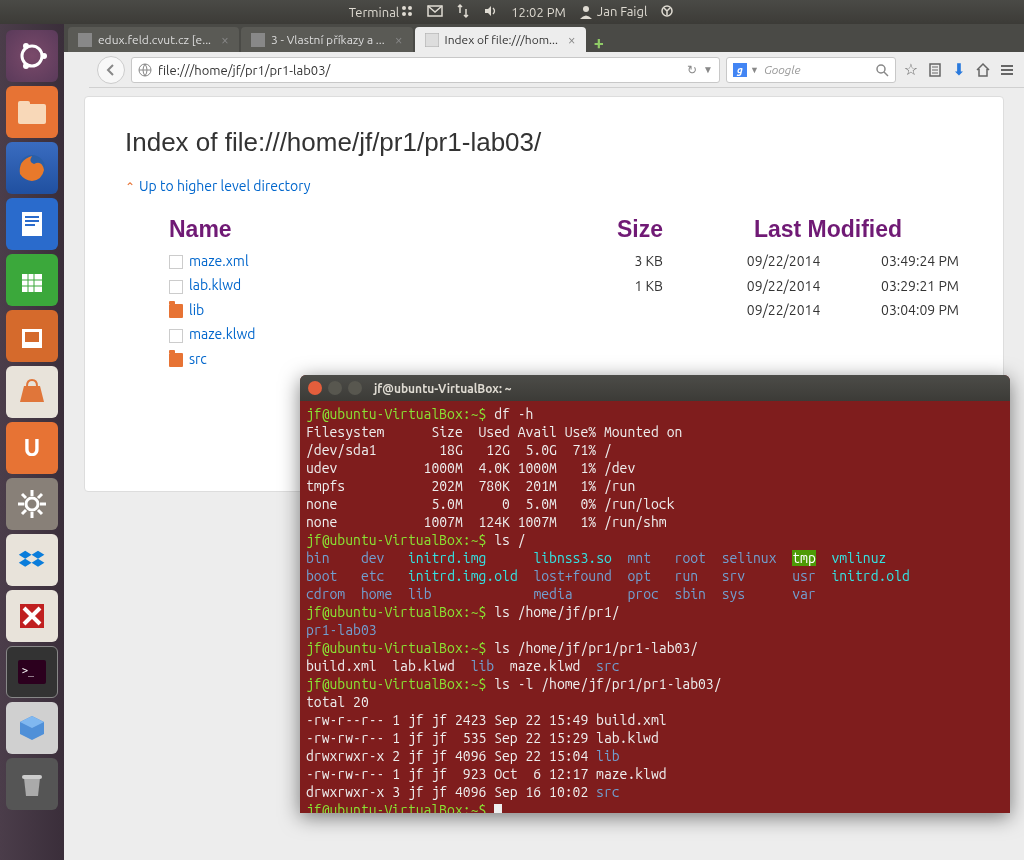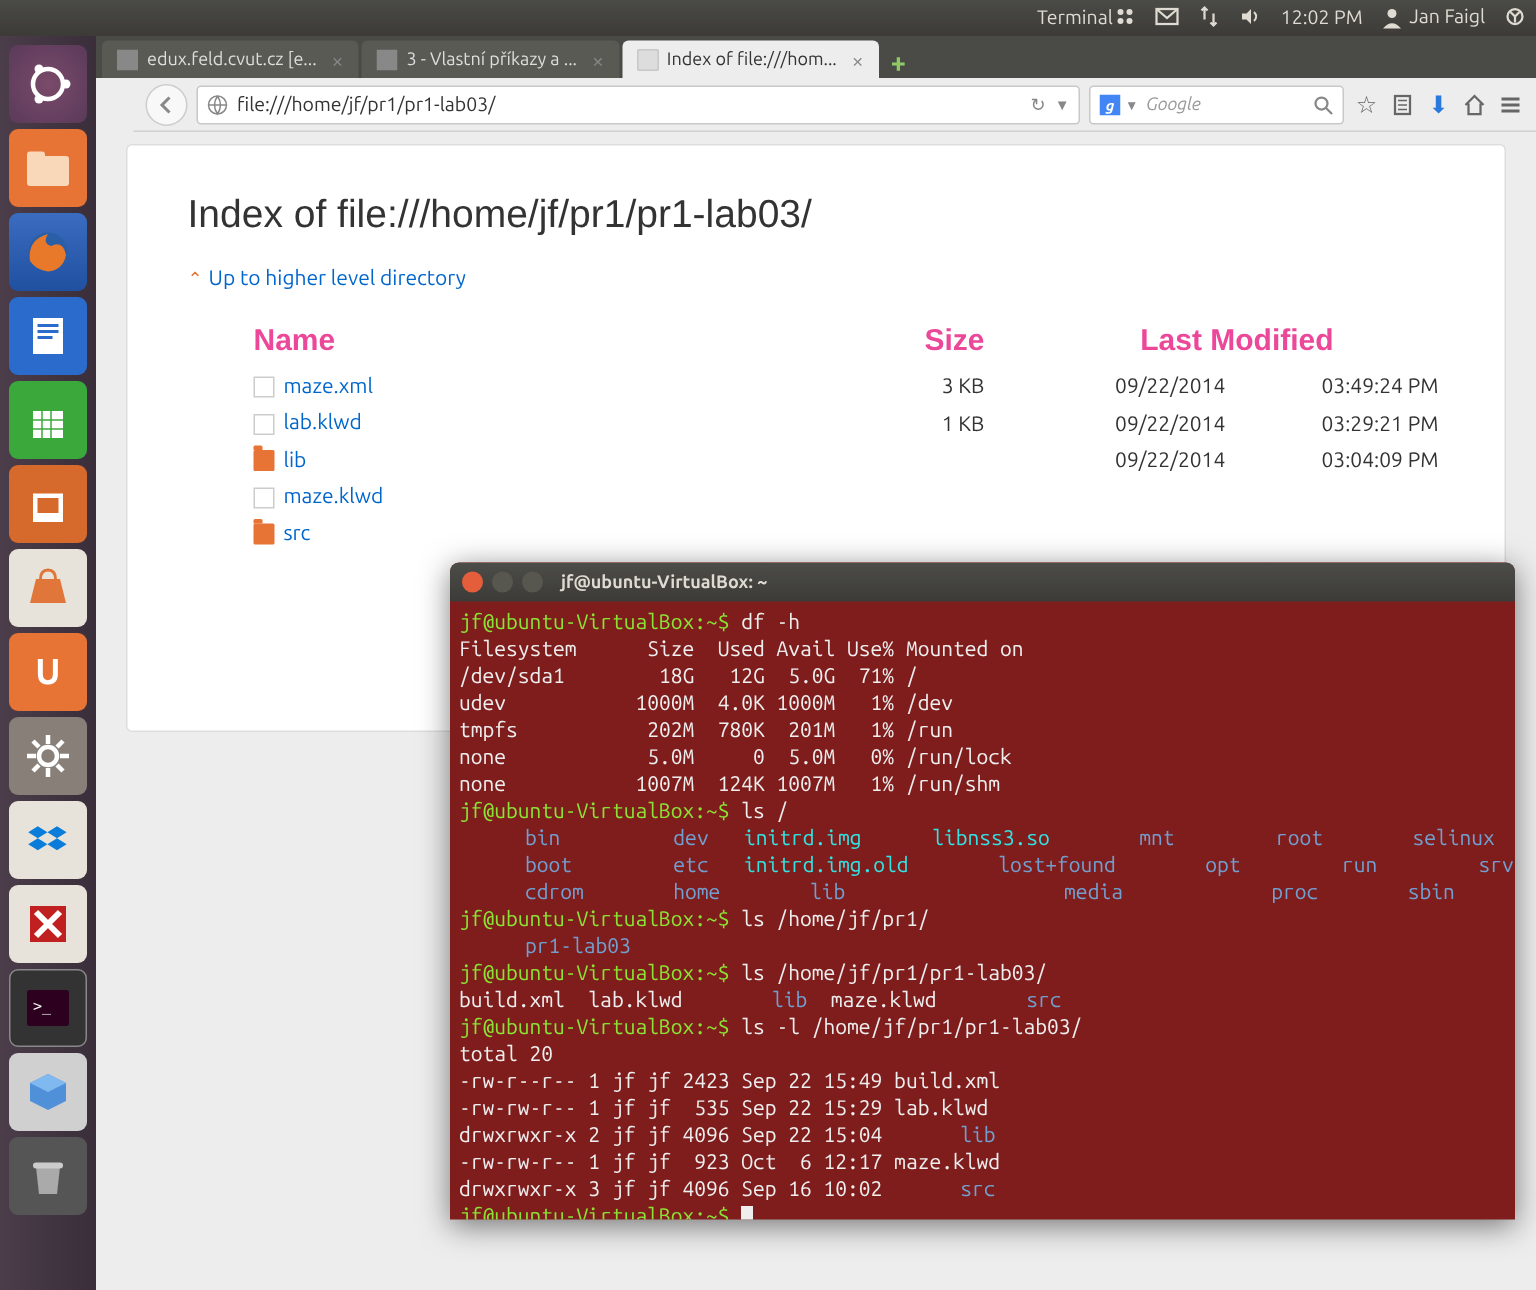--- a/index.html
+++ b/index.html
@@ -1,19 +1,19 @@
 <!DOCTYPE html>
 <html><head>
 <meta charset="utf-8">
 <style>
   * { margin: 0; padding: 0; box-sizing: border-box; }
   body { font-family: Ubuntu, "Segoe UI", sans-serif; width: 1024px; height: 860px; overflow: hidden; background: #f0f0f0; position: relative; }
 
   
-  .menubar { height: 24px; background: linear-gradient(#4a4a46, #3c3b37); color: #dfdbd2; display: flex; align-items: center; font-size: 13px; padding: 0 6px; justify-content: flex-end; }
+  .menubar { height: 24px; background: linear-gradient(#4a4a46, #3c3b37); color: #dfdbd2; display: flex; align-items: center; font-size: 13px; padding: 0 6px; justify-content: center; }
   .menubar-left { display: flex; gap: 12px; }
   .menubar-right { display: flex; gap: 12px; align-items: center; }
   .menu-icon { width: 16px; height: 16px; fill: #dfdbd2; }
 
   
   .launcher { position: absolute; left: 0; top: 24px; width: 64px; height: 836px; background: linear-gradient(90deg, #4b3d4a, #3a2e3a); display: flex; flex-direction: column; align-items: center; padding-top: 6px; gap: 4px; }
   .launcher-item { width: 52px; height: 52px; border-radius: 6px; display: flex; align-items: center; justify-content: center; }
   .launcher-item.ubuntu { background: radial-gradient(#7a4a6a, #5a3a5a); }
   .launcher-item.files { background: #e77334; }
   .launcher-item.firefox { background: linear-gradient(#3a6cc0, #2050a0); }
@@ -50,42 +50,42 @@
   .search-field .drop { font-size:9px; margin-right:5px; color:#888; font-style:normal;}
   .search-field .mag { margin-left:auto; }
   .toolbar-icon { width: 18px; height: 18px; color: #666; display:flex; align-items:center; justify-content:center; }
 
   .page { background: #fff; margin: 8px 20px; border: 1px solid #ddd; border-radius: 4px; padding: 30px 40px 120px 40px; position: relative; }
   .page h1 { font-family: "Trebuchet MS", sans-serif; font-weight: normal; font-size: 26px; color: #333; margin-bottom: 18px; }
   .uplink { color: #0066cc; font-size: 14px; text-decoration: none; }
   .uplink .caret { color: #e77334; font-size: 12px; margin-right: 4px; }
 
   table.dirlist { margin-top: 16px; width: 100%; border-collapse: collapse; }
-  table.dirlist th { text-align: left; font-family: "Trebuchet MS", sans-serif; font-size: 20px; font-weight: bold; color: #ec4899; padding: 6px 4px; }
+  table.dirlist th { text-align: left; font-family: "Trebuchet MS", sans-serif; font-size: 23px; font-weight: bold; color: #701a75; padding: 6px 4px; }
   table.dirlist th.size, table.dirlist td.size { text-align: right; padding-right: 30px; }
   table.dirlist th.mod { text-align: center; }
   table.dirlist td { font-size: 14px; padding: 4px 4px; color: #333; }
   table.dirlist td.name a { color: #0066cc; text-decoration: none; }
   .fileicon { display:inline-block; width:14px; height:14px; vertical-align:middle; margin-right:6px; }
   .fileicon.file { background:#fff; border:1px solid #ccc; position:relative; }
   .fileicon.folder { background:#e77334; border-radius:1px; position:relative; }
   .fileicon.folder::before { content:""; position:absolute; top:-3px; left:0; width:6px; height:3px; background:#e77334; border-radius:1px 1px 0 0; }
   td.date { text-align:right; white-space: pre; padding-right: 8px; }
 
   
   .terminal-window { position: absolute; left: 300px; top: 375px; width: 710px; height: 438px; background: #7f1d1d; border-radius: 6px 6px 0 0; overflow: hidden; box-shadow: 0 4px 20px rgba(0,0,0,0.5); }
   .term-titlebar { height: 26px; background: linear-gradient(#4c4c48, #3c3b37); display: flex; align-items: center; padding: 0 8px; gap: 6px; }
   .term-btn { width: 14px; height: 14px; border-radius: 7px; }
   .term-btn.close { background: #e45e3c; }
   .term-btn.min { background: #58574f; }
   .term-btn.max { background: #58574f; }
   .term-title { color: #dfdbd2; font-size: 12px; font-weight: bold; margin-left: 6px; }
   .term-body { padding: 4px 6px; font-family: "Ubuntu Mono", "DejaVu Sans Mono", monospace; font-size: 14px; line-height: 18px; color: #eee; white-space: pre; }
   .c-cyan { color: #34e2e2; }
-  .c-blue { color: #729fcf; margin-left: 44px; }
+  .c-blue { color: #729fcf; }
   .c-green { color: #8ae234; }
   .c-hl { background: #4e9a06; color:#fff; }
   .cursor { display:inline-block; width:8px; height:15px; background:#eee; vertical-align:middle; }
 </style>
 </head>
 <body>
 
 <div class="menubar">
   <div class="menubar-left">
     <span>Terminal</span>

